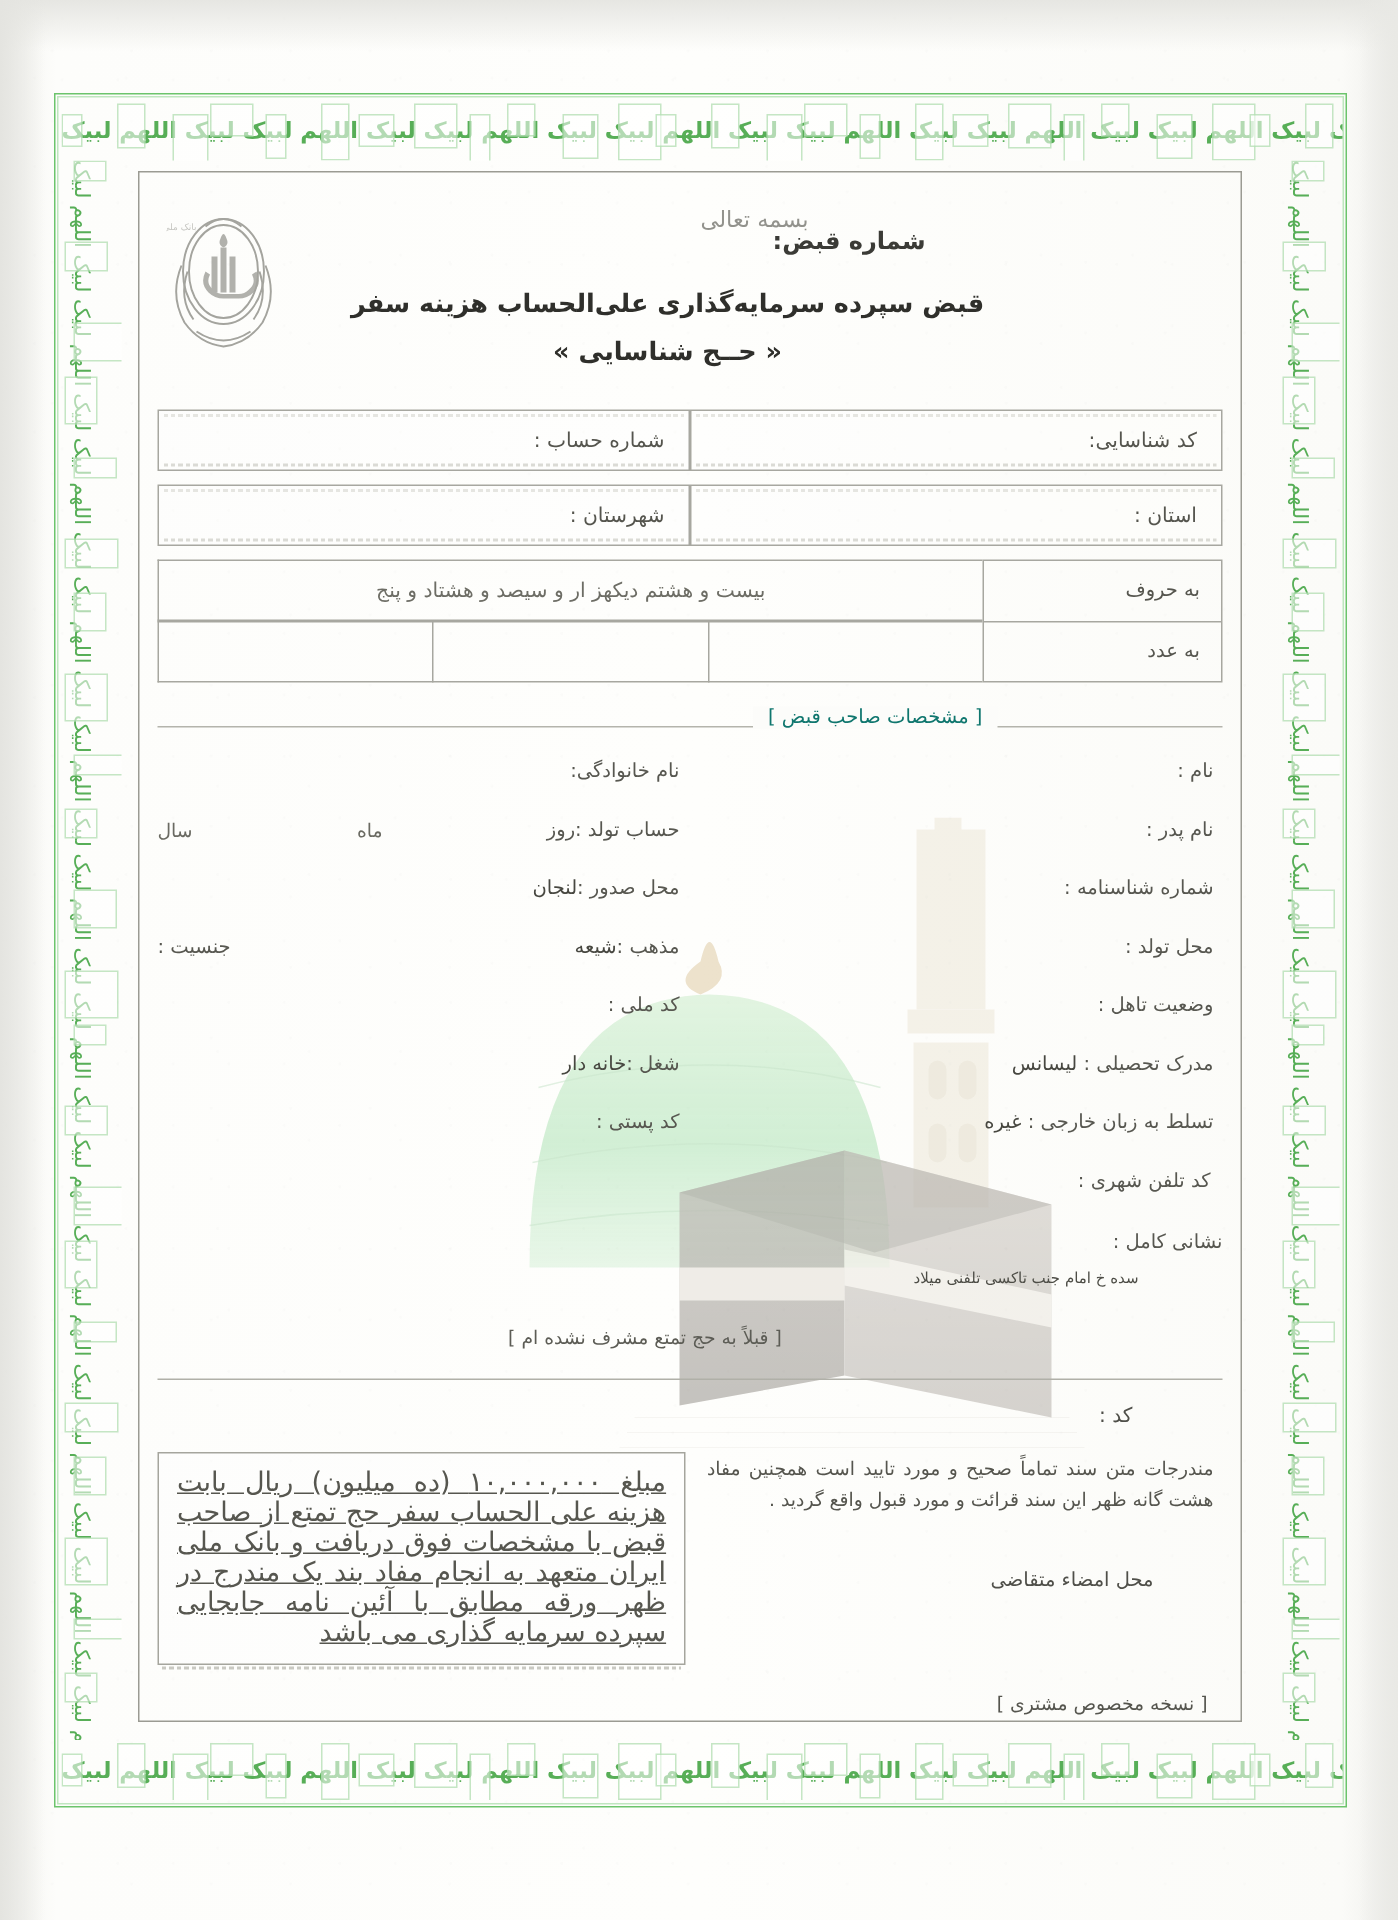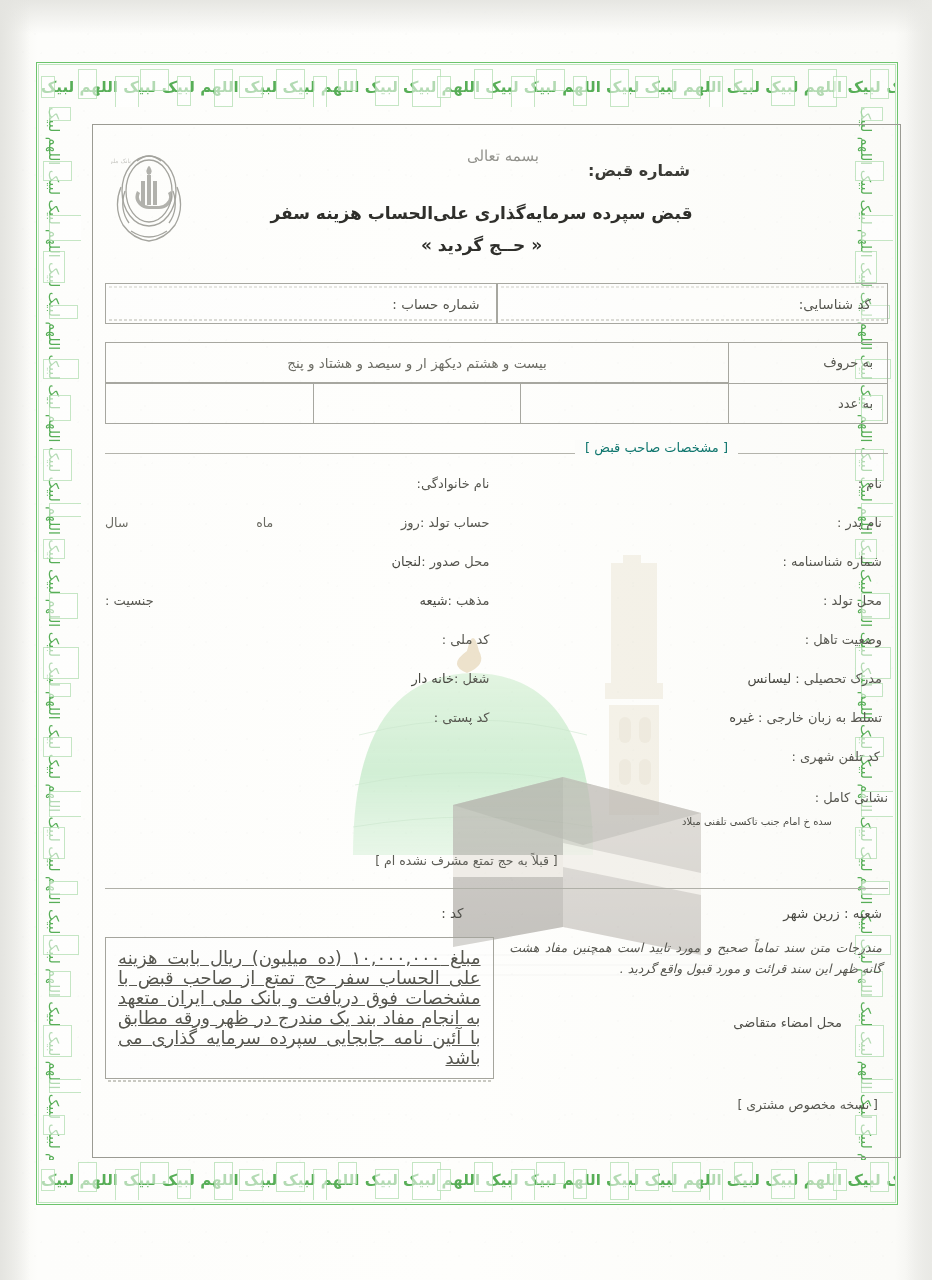--- a/index.html
+++ b/index.html
@@ -72,21 +72,21 @@
     line-height:34px;
   }
   .ghost-box{
     position:absolute;
     border:1px solid rgba(140,205,140,.55);
     background:rgba(255,255,255,.55);
   }
 
   
   .receipt{
-    position:absolute;left:92px;top:124px;width:809px;height:1034px;
+    position:absolute;left:92px;top:114px;width:736px;height:1034px;
     border:1.1px solid #9b9b93;
     box-sizing:border-box;
     background:transparent;
     direction:rtl;
   }
 
   
   .watermark{position:absolute;left:230px;top:430px;width:430px;height:430px;pointer-events:none;opacity:.55;}
 
   .head{position:relative;height:158px;}
@@ -177,21 +177,21 @@
   .pledge{margin-top:26px;font-size:12.5px;color:#5c5c55;letter-spacing:1.8px;text-align:center;padding-right:60px;}
 
   .sep{margin-top:20px;height:1px;background:#b0b0a8;}
 
   .branch{margin-top:16px;display:flex;}
   .branch .bl{width:50%;font-size:13.5px;color:#4f4f49;letter-spacing:2px;padding-right:6px;}
   .branch .bc{width:50%;font-size:13.5px;color:#4f4f49;letter-spacing:2px;padding-right:60px;}
 
   .bottom{margin-top:16px;display:flex;align-items:flex-start;}
   .declare{width:48%;padding-right:6px;}
-  .declare p{margin:0;font-size:12.5px;color:#55554e;line-height:21px;letter-spacing:1.3px;text-align:justify;font-style:italic;}
+  .declare p{margin:0;font-size:12.5px;color:#55554e;line-height:21px;letter-spacing:1.3px;text-align:justify;}
   .sign{margin-top:36px;font-size:13px;color:#4f4f49;letter-spacing:3px;padding-right:40px;}
   .amountbox{
     width:50%;margin-right:2%;
     border:1px solid #a5a59d;box-sizing:border-box;padding:10px 12px;
     background:rgba(255,255,255,.3);position:relative;
   }
   .amountbox::after{
     content:"";position:absolute;left:2px;right:2px;bottom:-4px;height:2px;
     background:repeating-linear-gradient(90deg,#c9c9c2 0 3px,transparent 3px 5px);
   }
@@ -343,37 +343,45 @@
           <path d="M36 22 q2 -6 4 0 q2 4 -2 6 q-4 -2 -2 -6z"></path>
         </g>
         <g fill="#7b7b73" opacity=".7" font-size="6" font-family="DejaVu Sans">
           <text x="20" y="16">بانک ملی ایران</text>
         </g>
       </svg>
 
       <div class="bismillah">بسمه تعالی</div>
       <div class="receipt-no">شماره قبض:</div>
       <div class="title1">قبض سپرده سرمایه‌گذاری علی‌الحساب هزینه سفر</div>
-      <div class="title2">« حــج گردید »</div>
+      <div class="title2">« حــج شناسایی »</div>
     </div>
 
     <div class="form-area">
 
       <div class="frow">
         <div class="cell c-50">
           <span class="lbl">کد  شناسایی:</span>
           <span class="val"></span>
         </div>
         <div class="cell c-50">
           <span class="lbl">شماره حساب :</span>
           <span class="val"></span>
         </div>
       </div>
 
       <div class="frow">
+        <div class="cell c-50">
+          <span class="lbl">استان :</span>
+          <span class="val"></span>
+        </div>
+        <div class="cell c-50">
+          <span class="lbl">شهرستان :</span>
+          <span class="val"></span>
+        </div>
       </div>
 
       <div class="date-block">
         <div class="date-side">
           <div class="dcell">به حروف</div>
           <div class="dcell">به  عدد</div>
         </div>
         <div class="date-main">
           <div class="date-words">
             <span>بیست و هشتم دیکهز ار و سیصد و هشتاد و پنج</span>
@@ -488,24 +496,20 @@
           <div class="al">نشانی کامل :</div>
           <div class="av">سده خ امام جنب تاکسی تلفنی میلاد</div>
         </div>
 
         <div class="pledge">[ قبلاً به حج تمتع مشرف نشده ام ]</div>
       </div>
 
       <div class="sep"></div>
 
       <div class="branch">
-        <div class="bl">
-          <span>شعبه :</span>
-          <span class="filled">زرین شهر</span>
-        </div>
         <div class="bc">
           <span>کد :</span>
           <span class="filled"></span>
         </div>
       </div>
 
       <div class="bottom">
         <div class="declare">
           <p>مندرجات متن سند تماماً صحیح و مورد تایید است   همچنین مفاد هشت گانه ظهر این سند قرائت و مورد قبول واقع گردید .</p>
           <div class="sign">محل  امضاء متقاضی</div>

